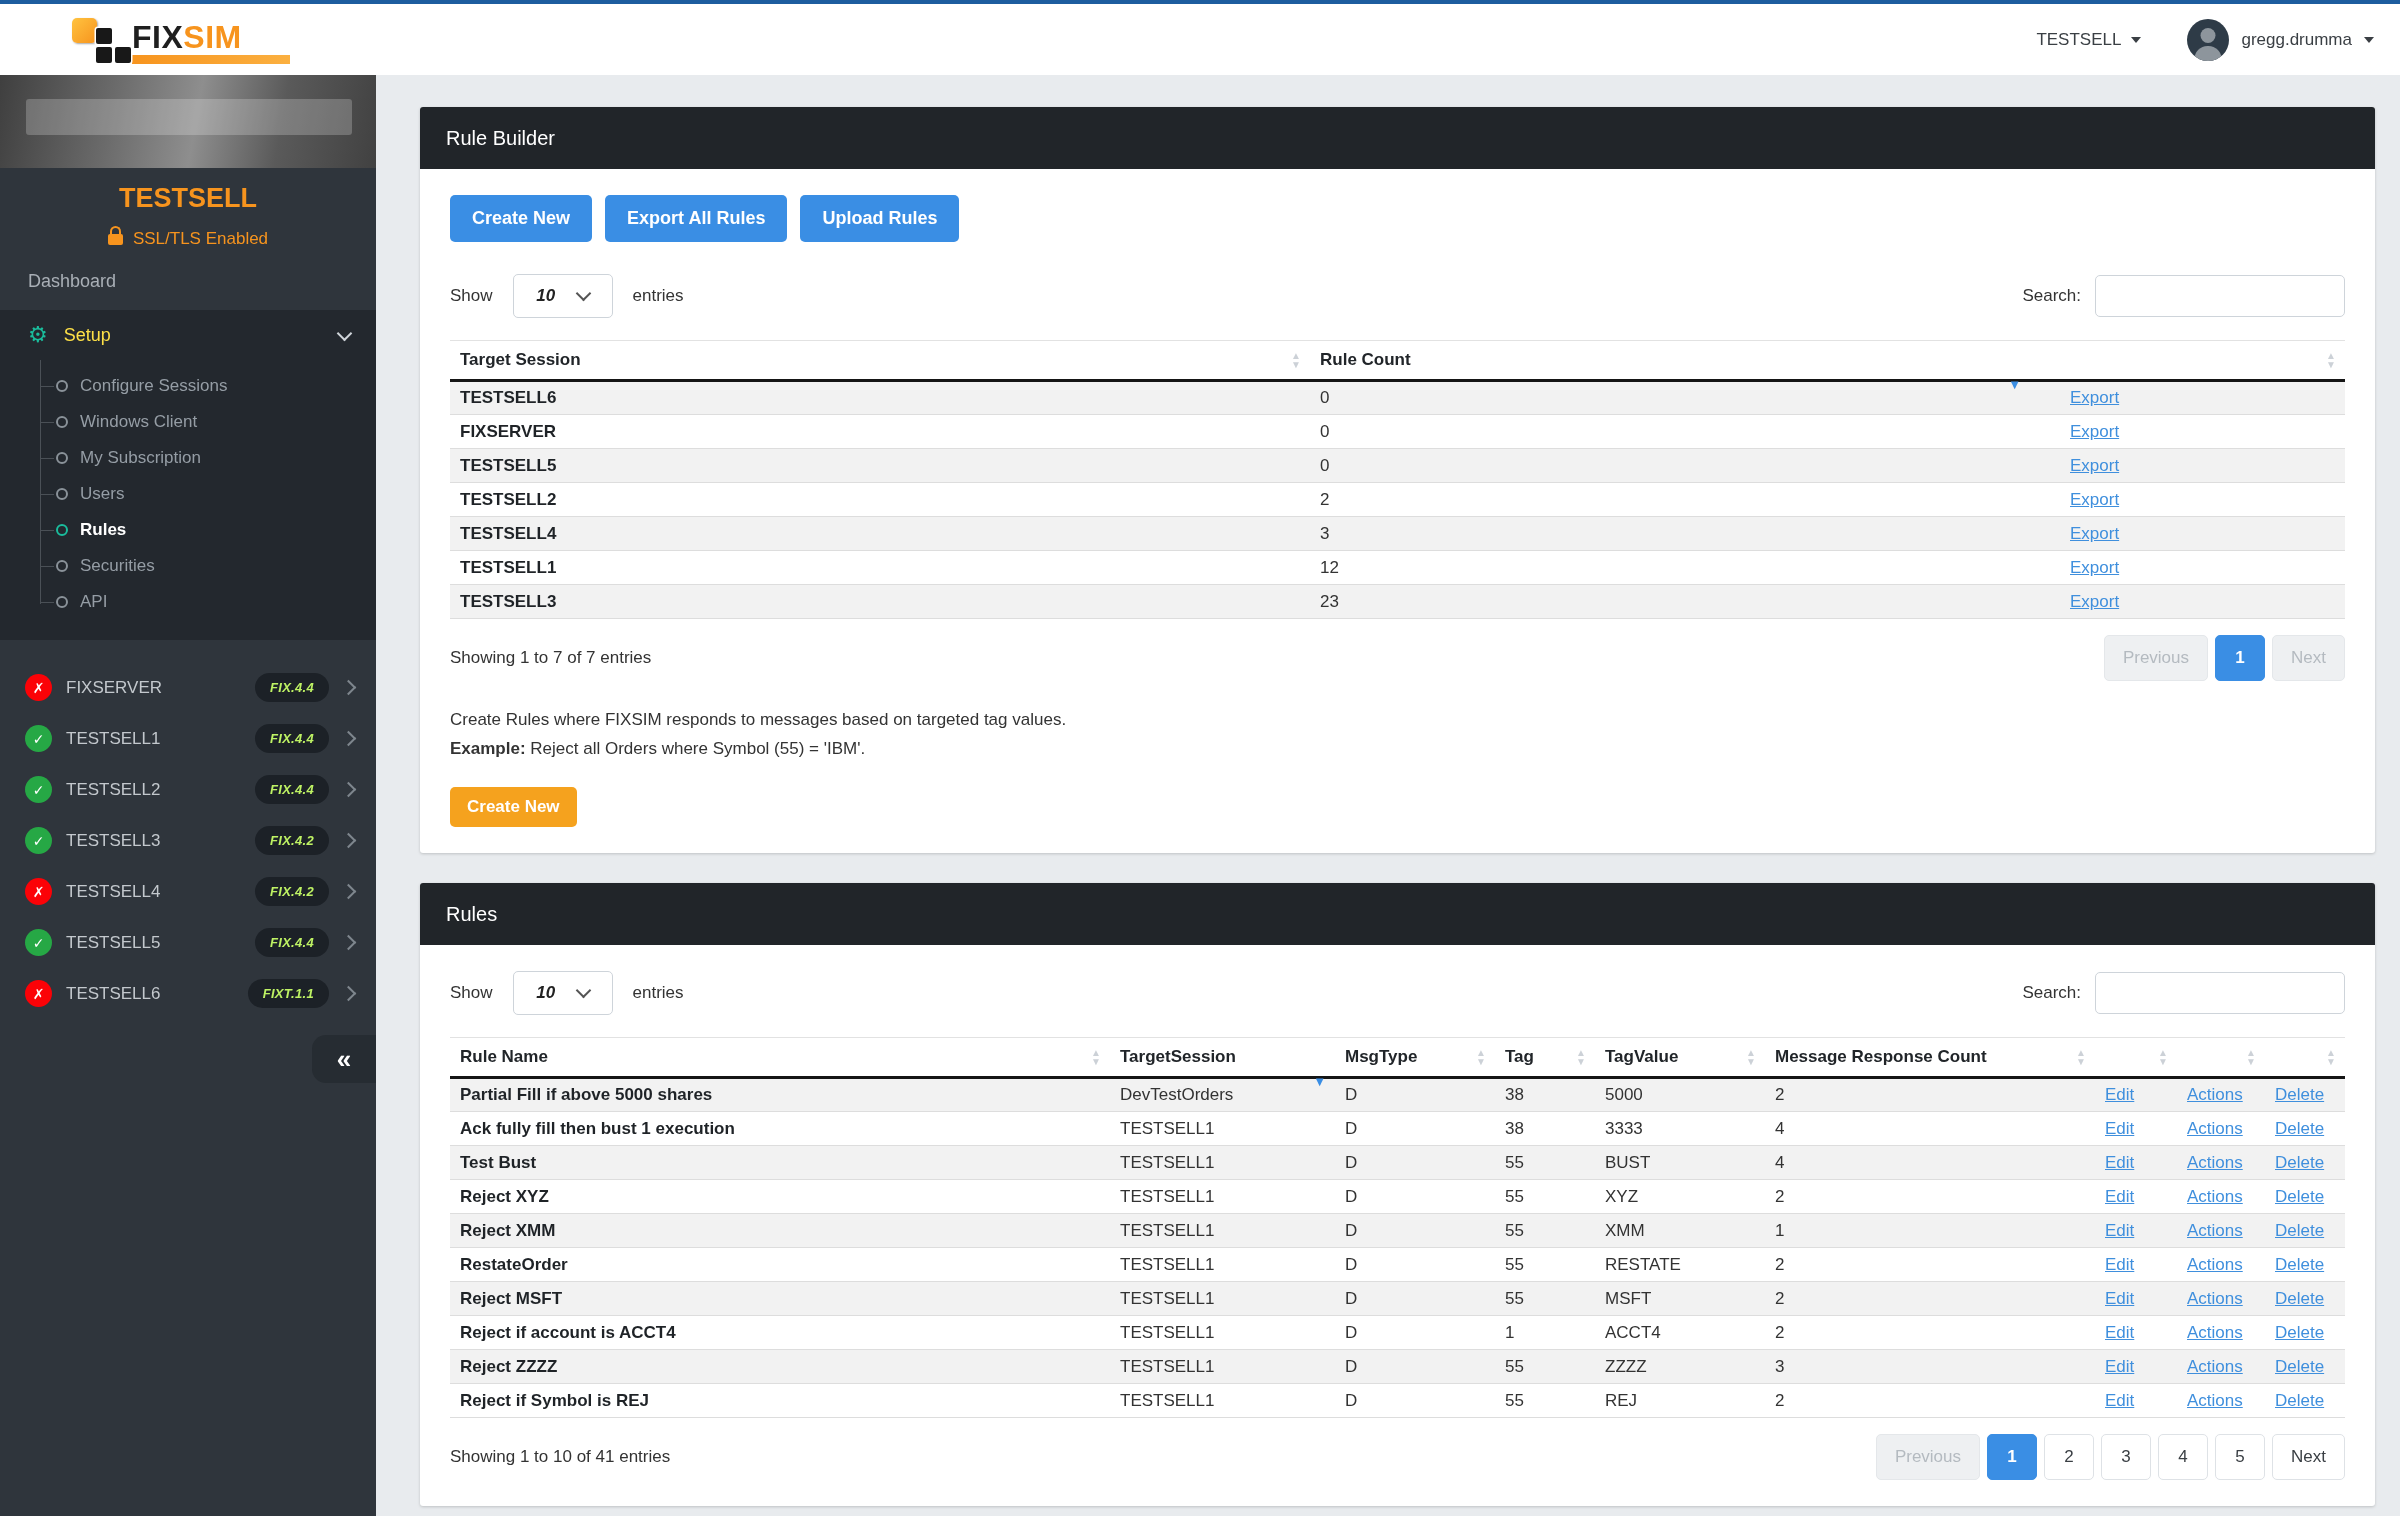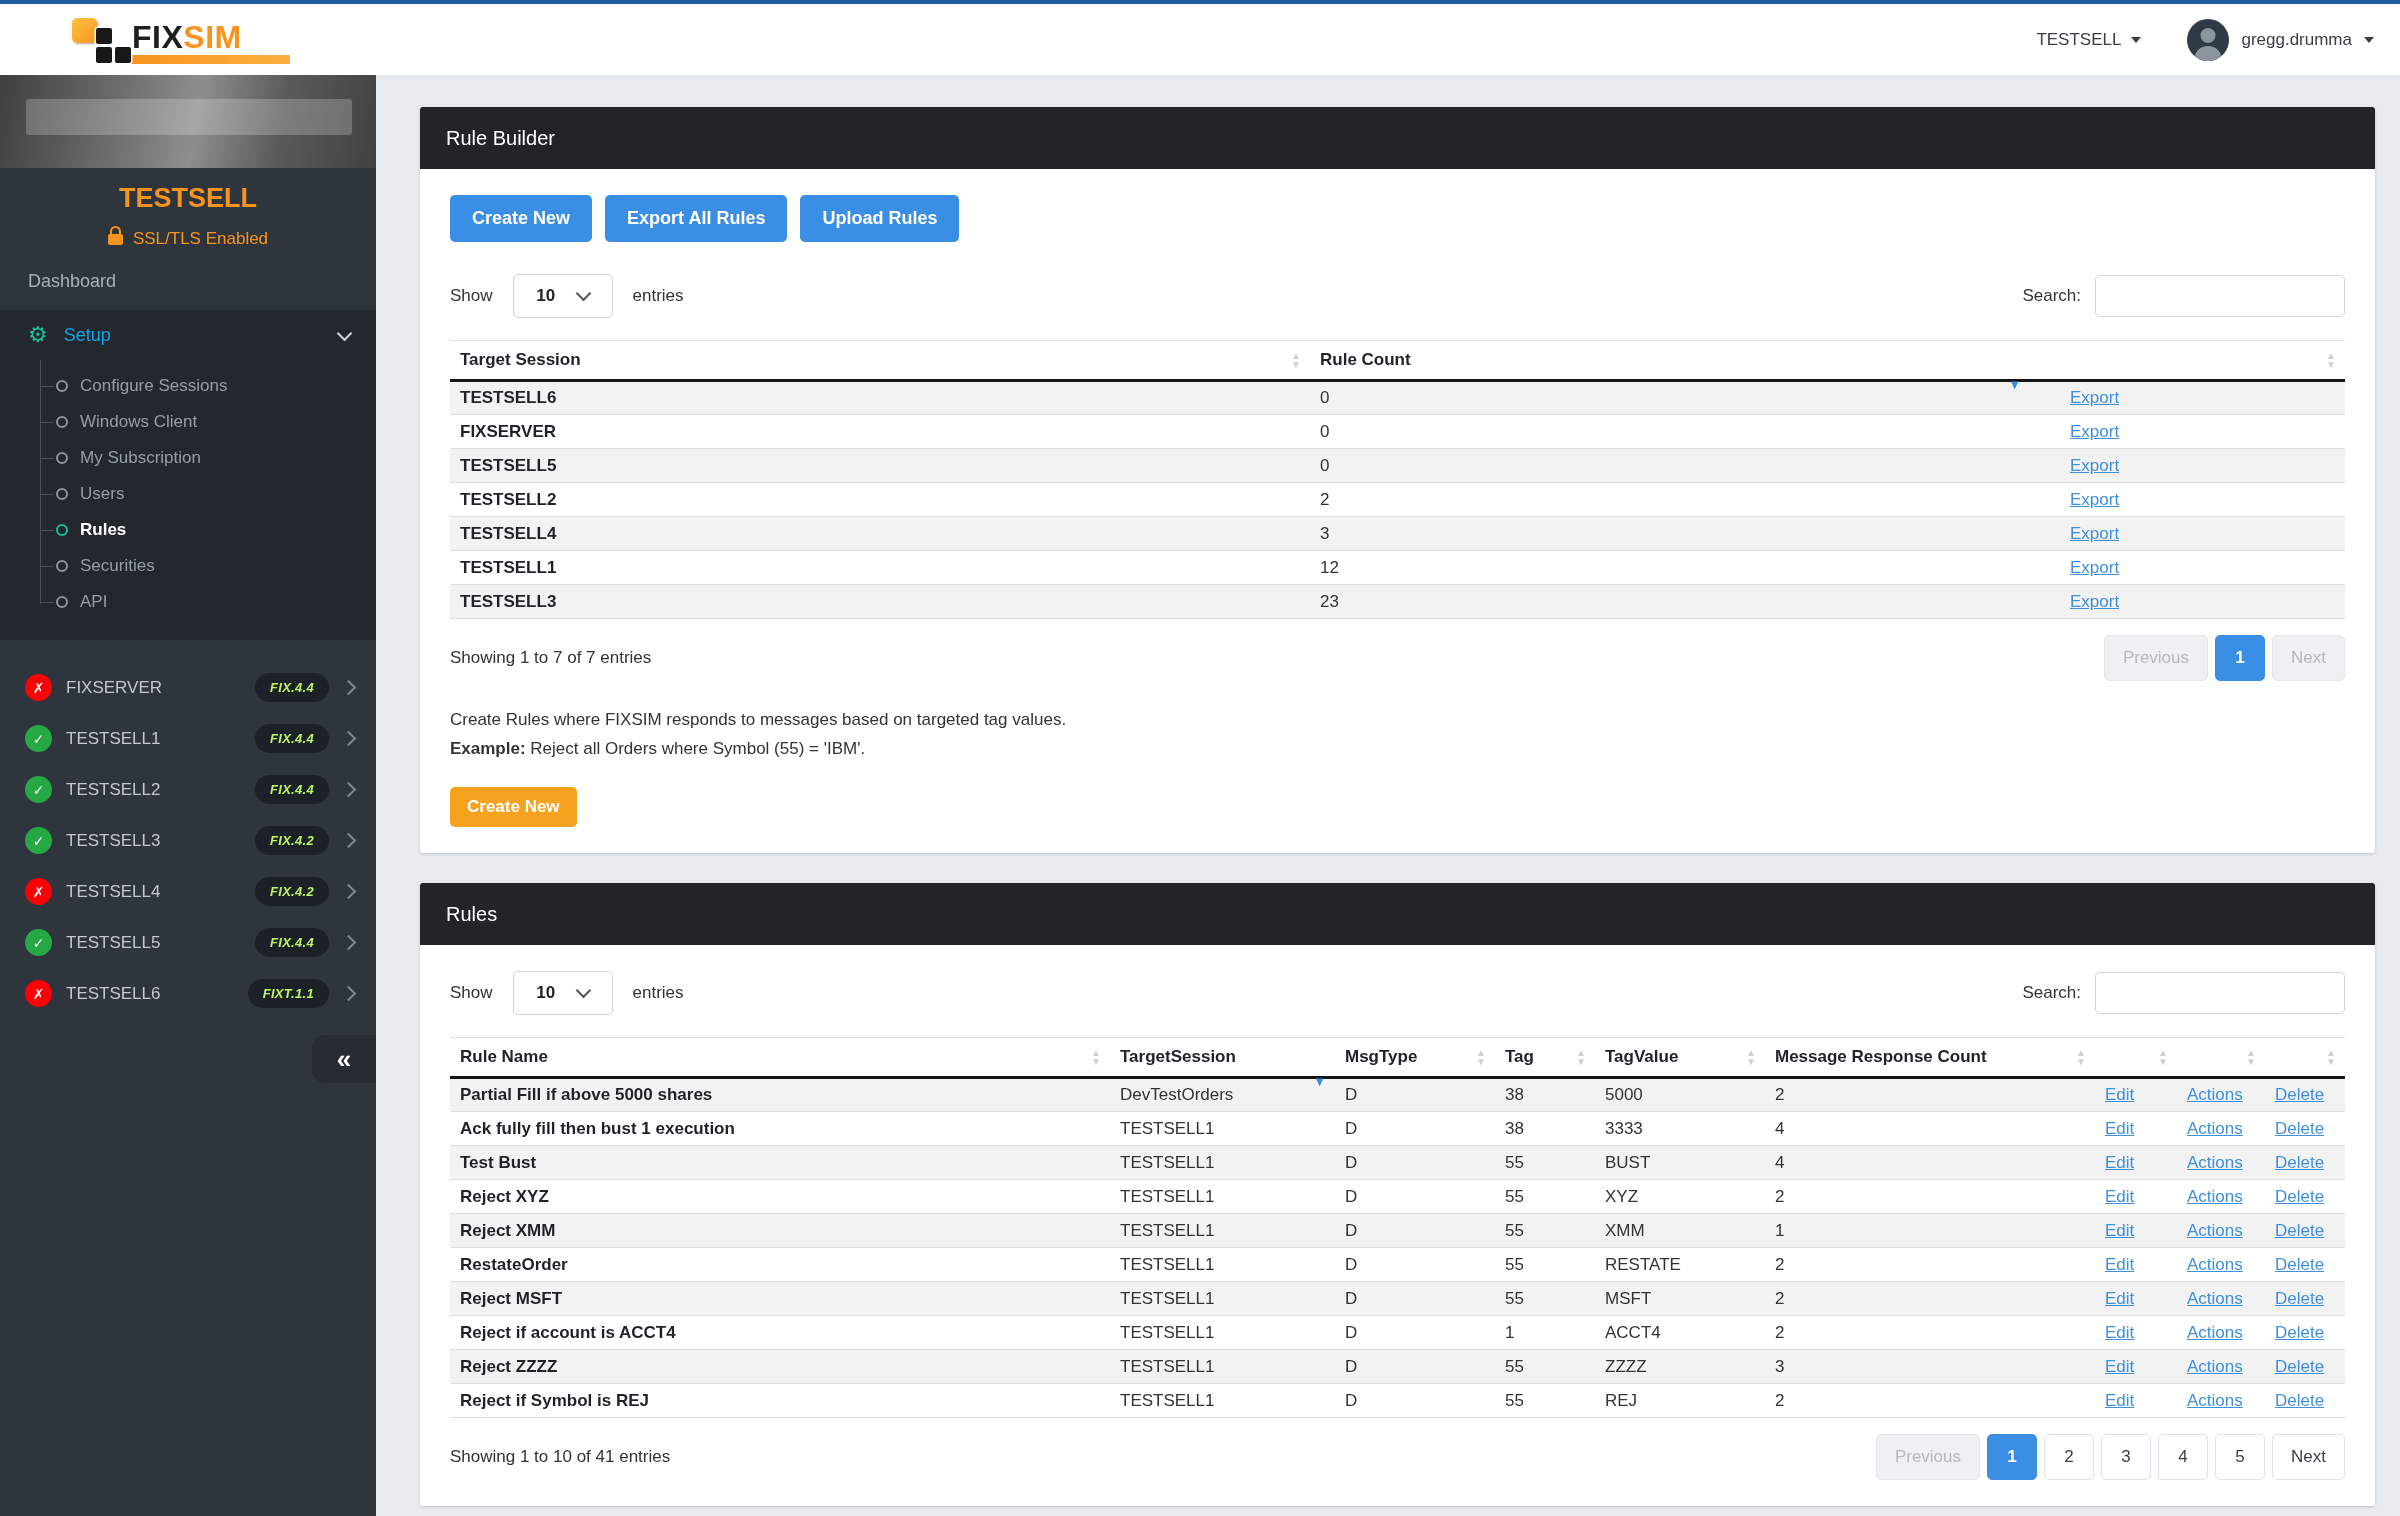--- a/index.html
+++ b/index.html
@@ -38,21 +38,21 @@
   .photo{height:93px;background:linear-gradient(100deg,#3f3f3f 0%,#6b6b6b 30%,#8e8e8e 52%,#5a5a5a 74%,#414141 100%);position:relative;flex-shrink:0;}
   .photo-box{position:absolute;left:26px;right:24px;top:24px;height:36px;background:rgba(255,255,255,.22);border-radius:3px;}
   .sb-title{color:#f7941e;font-size:27px;font-weight:bold;text-align:center;margin-top:15px;}
   .ssl{display:flex;align-items:flex-start;justify-content:center;gap:10px;color:#f7941e;font-size:17px;margin-top:15px;}
   .lock{width:15px;height:11px;background:#f7941e;border-radius:2px;position:relative;margin-top:5px;}
   .lock::before{content:'';position:absolute;top:-8px;left:2px;width:7px;height:7px;border:2.5px solid #f7941e;border-bottom:none;border-radius:6px 6px 0 0;}
   .dashboard{color:#a9afb6;font-size:18px;padding:22px 0 18px 28px;cursor:pointer;}
   .setup-sec{background:#23282e;}
   .setup-head{display:flex;align-items:center;height:50px;padding:0 26px 0 28px;gap:16px;cursor:pointer;}
   .gear{color:#1abc9c;font-size:22px;line-height:22px;}
-  .setup-label{color:#0ea5e9;font-size:18px;flex:1;}
+  .setup-label{color:#fde047;font-size:18px;flex:1;}
   .chev{display:inline-block;width:9px;height:9px;border-right:2px solid #cfd4d9;border-bottom:2px solid #cfd4d9;}
   .chev-down{transform:rotate(45deg);margin-top:-4px;}
   .chev-right{transform:rotate(-45deg);border-color:#7e868d;}
   .submenu{padding:8px 0 20px 0;position:relative;}
   .submenu::before{content:'';position:absolute;left:40px;top:0;bottom:36px;width:1px;background:#4a5056;}
   .submenu-item{display:flex;align-items:center;height:36px;padding-left:80px;position:relative;color:#959da5;font-size:17px;cursor:pointer;}
   .submenu-item::before{content:'';position:absolute;left:40px;top:50%;width:14px;height:1px;background:#4a5056;}
   .submenu-item .dot{position:absolute;left:56px;top:50%;transform:translateY(-50%);width:8px;height:8px;border:2px solid #8a9299;border-radius:50%;}
   .submenu-item.active{color:#fff;font-weight:bold;}
   .submenu-item.active .dot{border-color:#1abc9c;}
@@ -71,21 +71,21 @@
   .card{background:#fff;border-radius:3px;box-shadow:0 1px 3px rgba(0,0,0,.18);}
   .card + .card{margin-top:30px;}
   .card-header{background:#212529;color:#fff;font-size:20px;padding:0 26px;height:62px;display:flex;align-items:center;border-radius:3px 3px 0 0;}
   .card-body{padding:26px 30px;}
   .btn-row{display:flex;gap:13px;margin-bottom:32px;}
   .btn-blue{background:#3a8ee4;color:#fff;font-weight:bold;font-size:18px;padding:13px 22px;border:none;border-radius:5px;cursor:pointer;
             font-family:inherit;}
   .dt-controls{display:flex;justify-content:space-between;align-items:center;margin-bottom:22px;font-size:17px;color:#333;}
   .show-group{display:flex;align-items:center;gap:20px;}
   .fake-select{width:100px;height:44px;border:1px solid #ced4da;border-radius:5px;display:flex;align-items:center;
-               justify-content:space-evenly;font-size:17px;color:#222;font-weight:bold;cursor:pointer;background:#fff;box-sizing:border-box;}
+               justify-content:space-evenly;font-size:17px;color:#222;font-weight:bold;cursor:pointer;background:#fff;box-sizing:border-box;font-style:italic;}
   .sel-chev{width:9px;height:9px;border-right:2px solid #555;border-bottom:2px solid #555;transform:rotate(45deg);margin-top:-5px;}
   .search-group{display:flex;align-items:center;gap:14px;}
   .search-input{width:250px;height:42px;border:1px solid #ced4da;border-radius:5px;background:#fff;box-sizing:border-box;font-size:17px;padding:0 10px;}
   table{width:100%;border-collapse:collapse;table-layout:fixed;border-top:1px solid #e2e2e2;}
   thead th{position:relative;text-align:left;font-weight:bold;font-size:17px;color:#212529;padding:8px 28px 8px 10px;
            border-bottom:3px solid #151515;height:40px;box-sizing:border-box;cursor:pointer;white-space:nowrap;}
   tbody td{font-size:17px;color:#333;padding:0 10px;height:34px;box-sizing:border-box;border-bottom:1px solid #ddd;
            white-space:nowrap;overflow:hidden;}
   tbody tr:nth-child(odd){background:#f2f2f2;}
   td.c-bold{font-weight:bold;color:#1f2327;}

